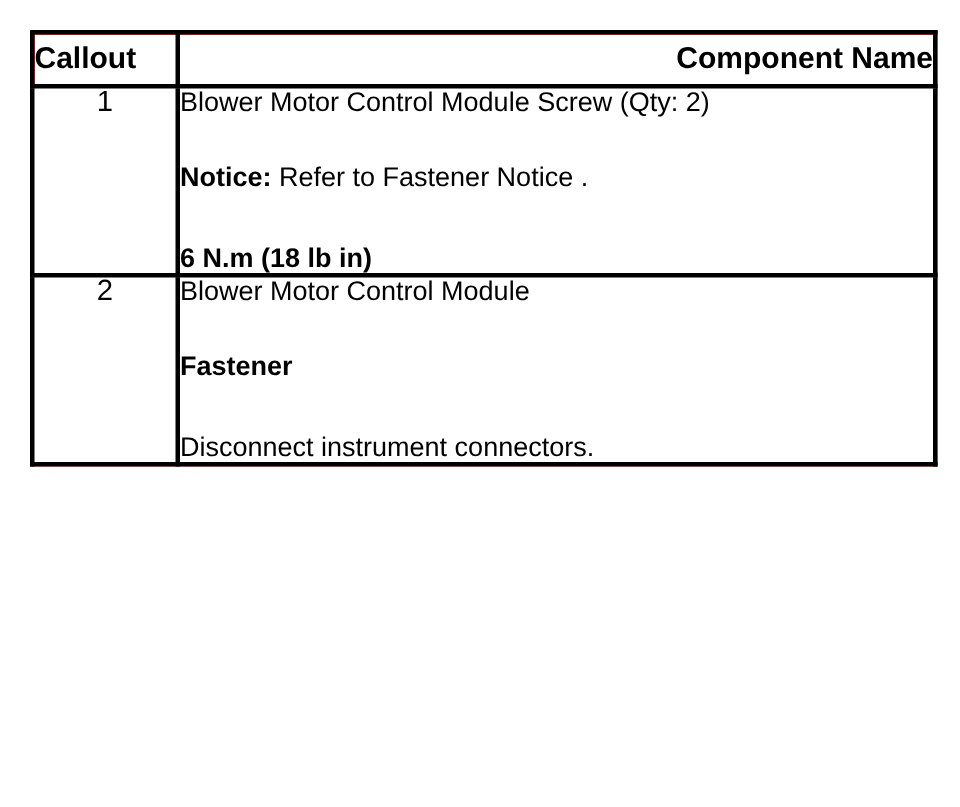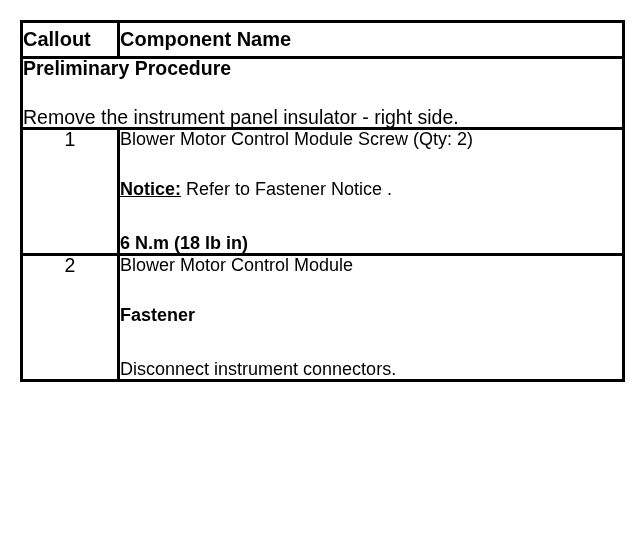--- a/index.html
+++ b/index.html
@@ -52,21 +52,21 @@
     font-weight: bold;
     line-height: 33px;
     white-space: nowrap;
     overflow: hidden;
   }
   .hdr-callout {
     text-align: left;
     padding: 0 2px 0 4px;
   }
   .hdr-name {
-    text-align: left;
+    text-align: right;
     padding: 0 4px;
     margin-top: 39px;
   }
 
   
   .prelim-cell {
     padding: 5px 6px 7px 6px;
     font-size: 19.5px;
     line-height: 19px;
   }
@@ -104,47 +104,39 @@
   .detail-cell .line.b { font-weight: bold; }
   .detail-cell .gap {
     display: block;
     height: 31px;
   }
   .detail-cell .gap.tall {
     height: 35px;
   }
   .detail-cell .lead {
     font-weight: bold;
-    text-decoration: underline;
   }
 </style>
 </head>
 <body>
 
 <div id="page">
 
   <table class="proc-table">
     <colgroup>
       <col class="c-callout">
       <col class="c-name">
     </colgroup>
     <tbody>
 
       <tr>
         <td class="hdr-cell hdr-callout">Callout</td>
         <td class="hdr-cell hdr-name">Component Name</td>
       </tr>
 
-      <tr>
-        <td class="prelim-cell" colspan="2">
-          <span class="title">Preliminary Procedure</span>
-          <span class="gap"></span>
-          <span class="body">Remove the instrument panel insulator - right side.</span>
-        </td>
-      </tr>
 
       <tr>
         <td class="callout-cell">1</td>
         <td class="detail-cell">
           <span class="line">Blower Motor Control Module Screw (Qty: 2)</span>
           <span class="gap"></span>
           <span class="line"><span class="lead">Notice:</span><span> Refer to Fastener Notice .</span></span>
           <span class="gap tall"></span>
           <span class="line b">6 N.m (18 lb in)</span>
         </td>

